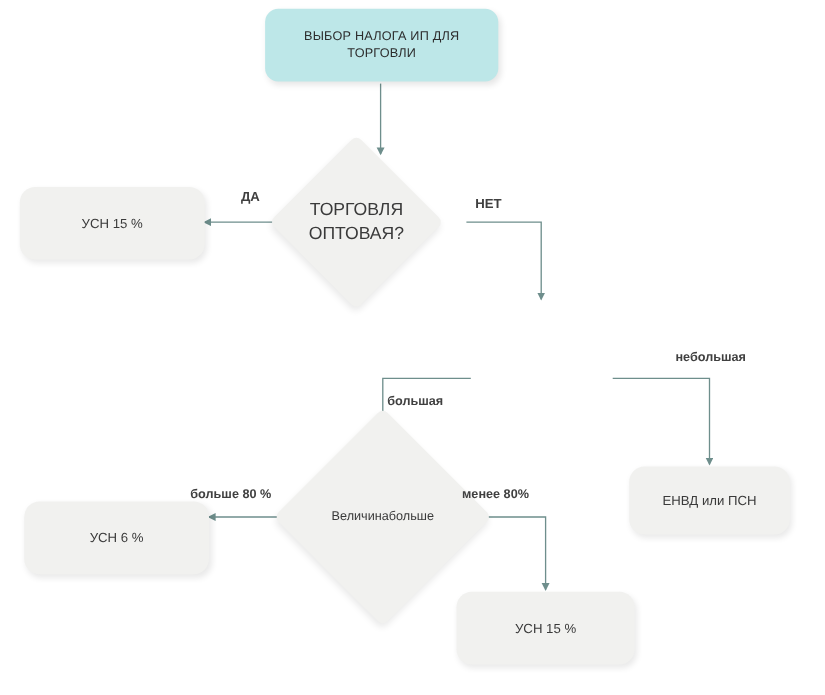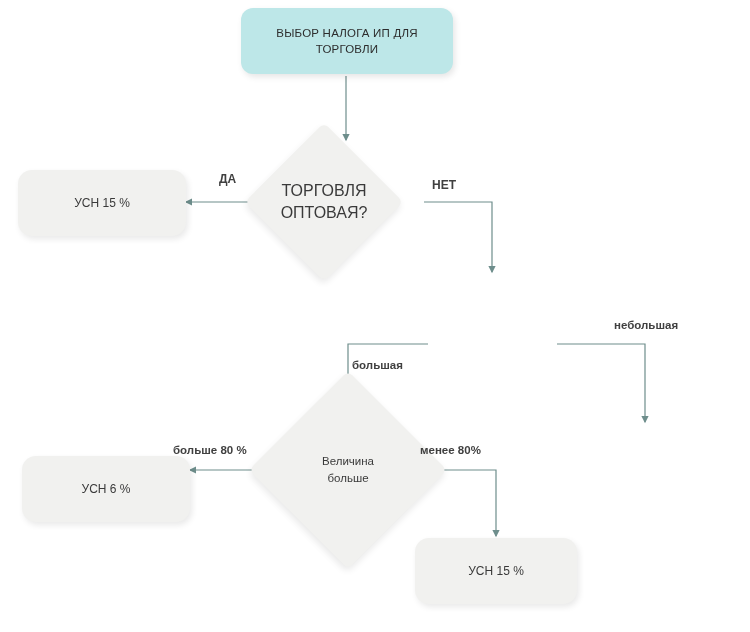--- a/index.html
+++ b/index.html
@@ -130,26 +130,29 @@
   </div>
 
   <div class="diamond-wrap" style="left:268px; top:146px; width:112px; height:112px;">
     <div class="diamond-shape"></div>
     <div class="diamond-label">ТОРГОВЛЯ ОПТОВАЯ?</div>
   </div>
 
 
   <div class="diamond-wrap" style="left:278px; top:400px; width:140px; height:140px;">
     <div class="diamond-shape"></div>
-    <div class="diamond-label small" style="flex-direction:column;">
+    <div class="diamond-label small" style="">
       <span>Величина</span>
       <span>больше</span>
     </div>
   </div>
 
+  <div class="node rounded" style="left:572px; top:424px; width:146px; height:62px;">
+    <span>ЕНВД или ПСН</span>
+  </div>
 
   <div class="node rounded" style="left:22px; top:456px; width:168px; height:66px;">
     <span>УСН 6 %</span>
   </div>
 
   <div class="node rounded" style="left:415px; top:538px; width:162px; height:66px;">
     <span>УСН 15 %</span>
   </div>
 
   <div class="edge-label" style="left:219px; top:172px;">ДА</div>

